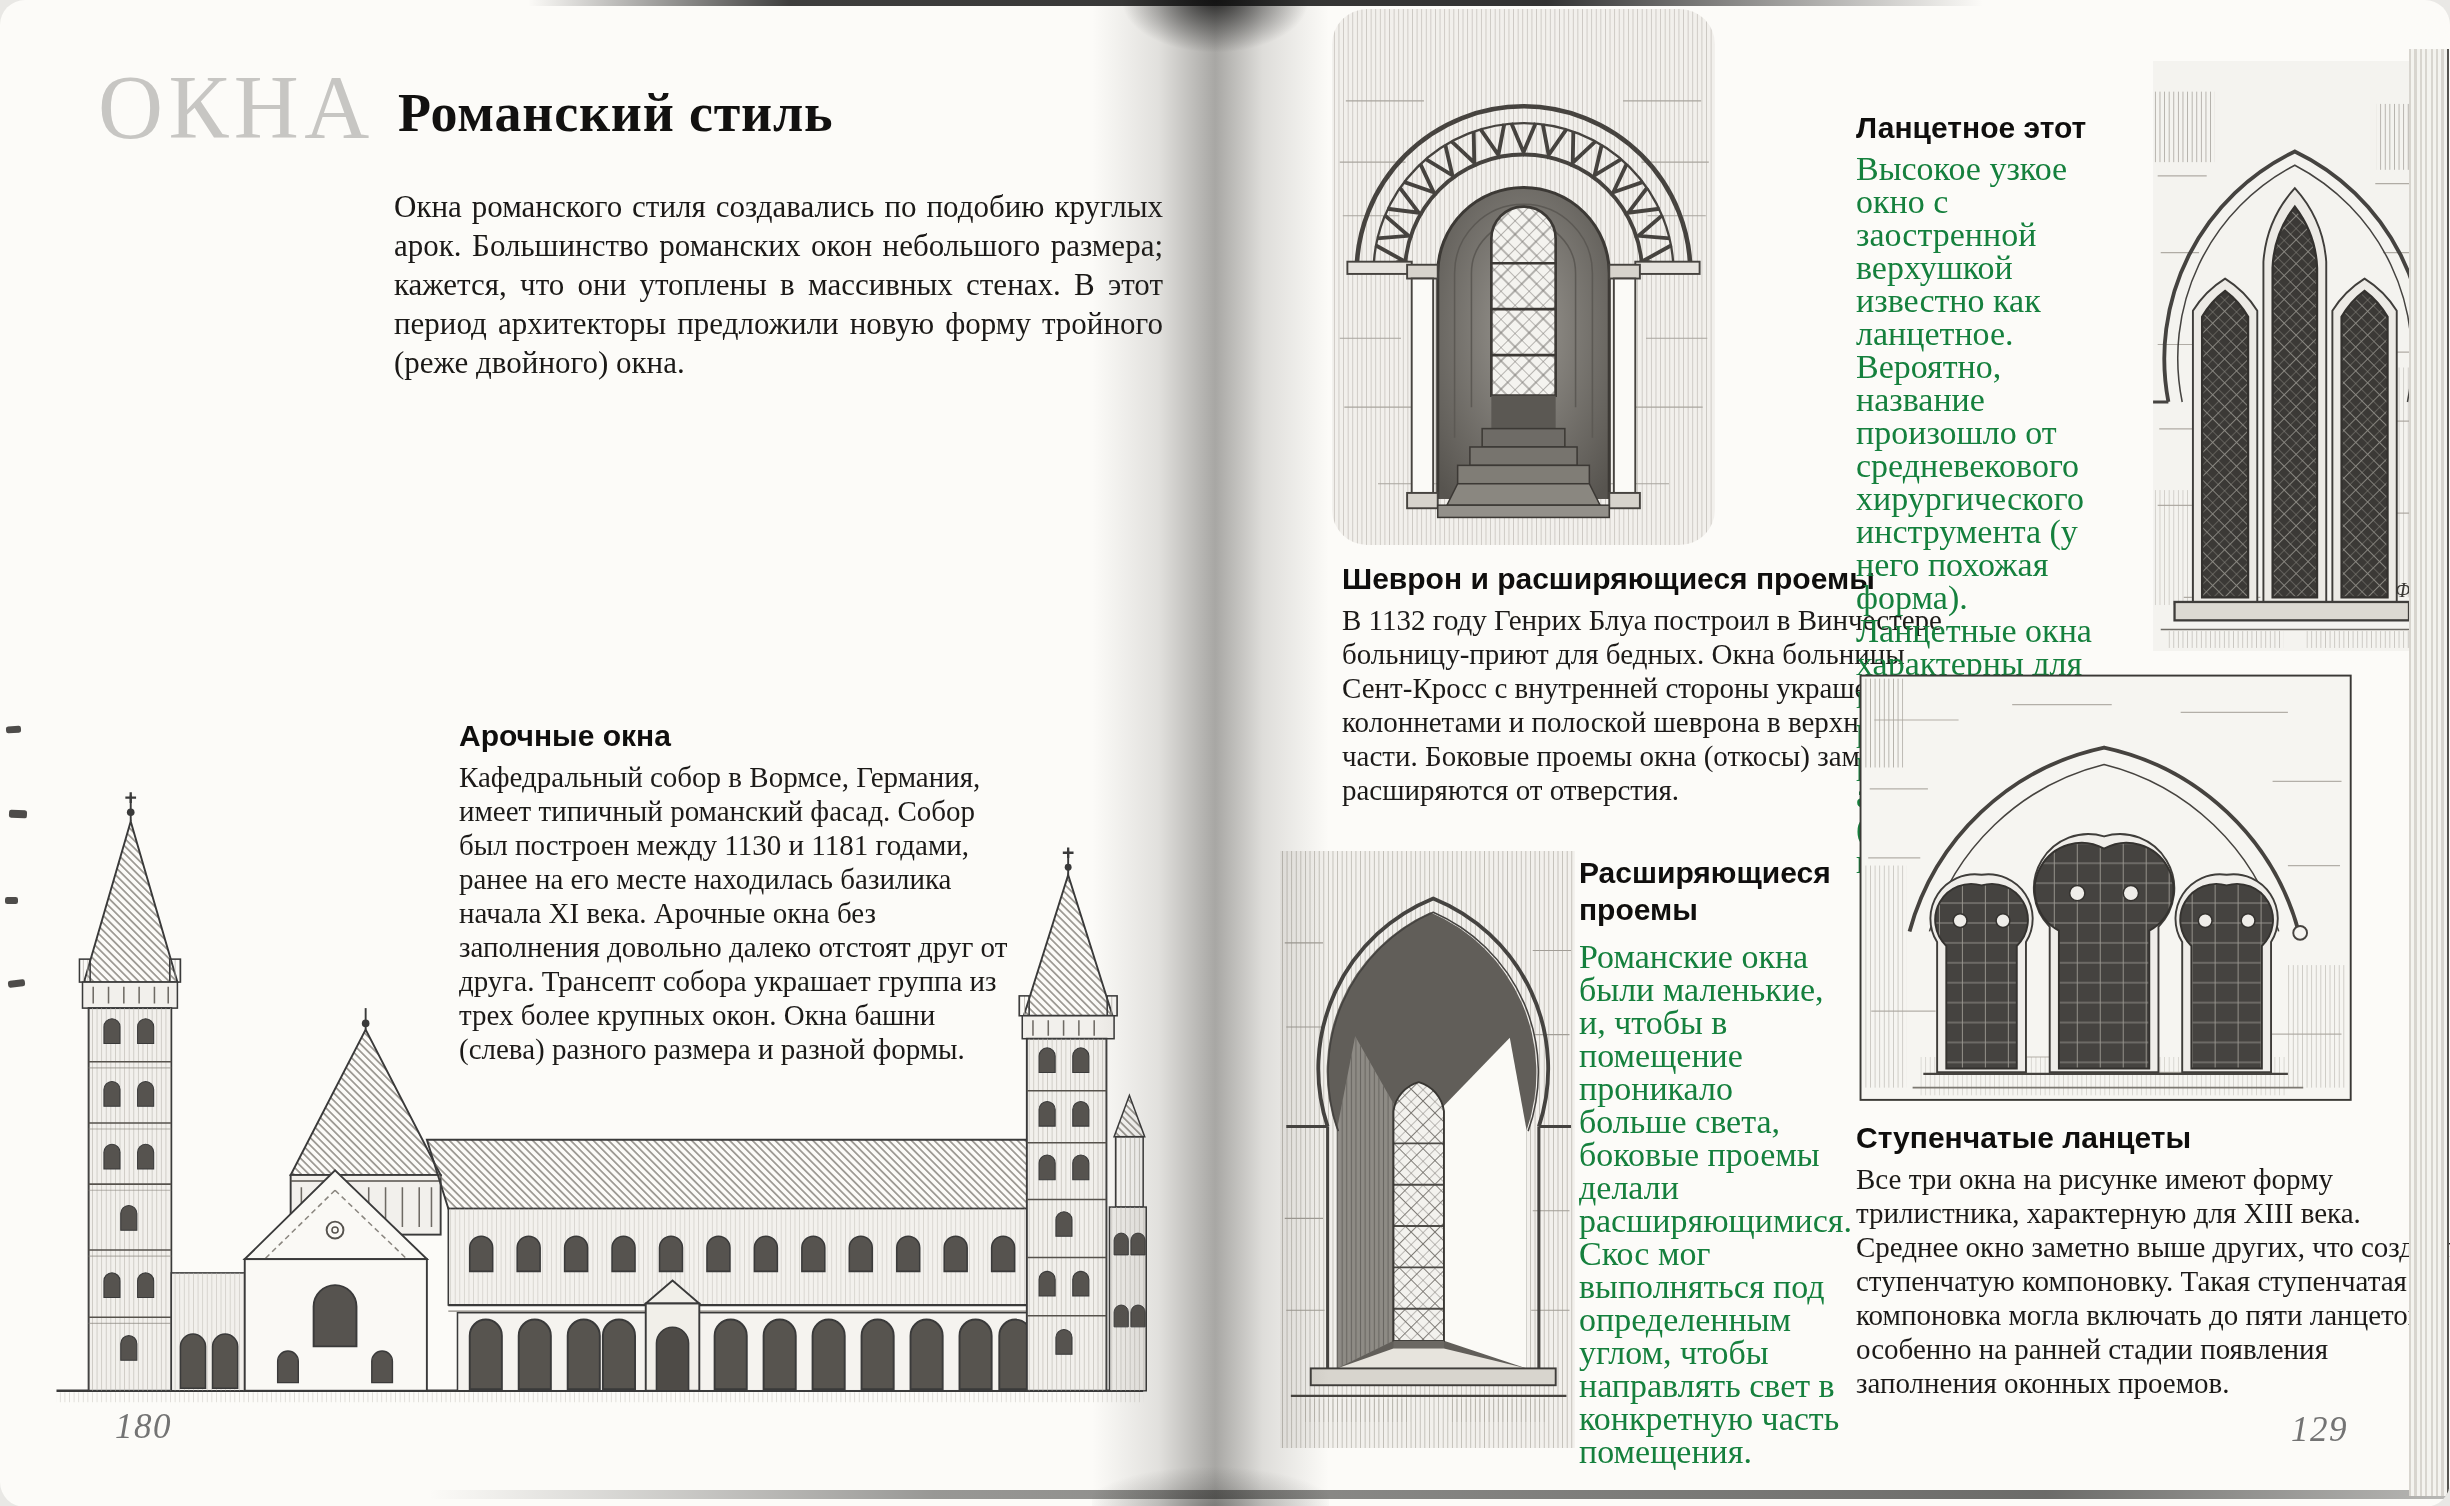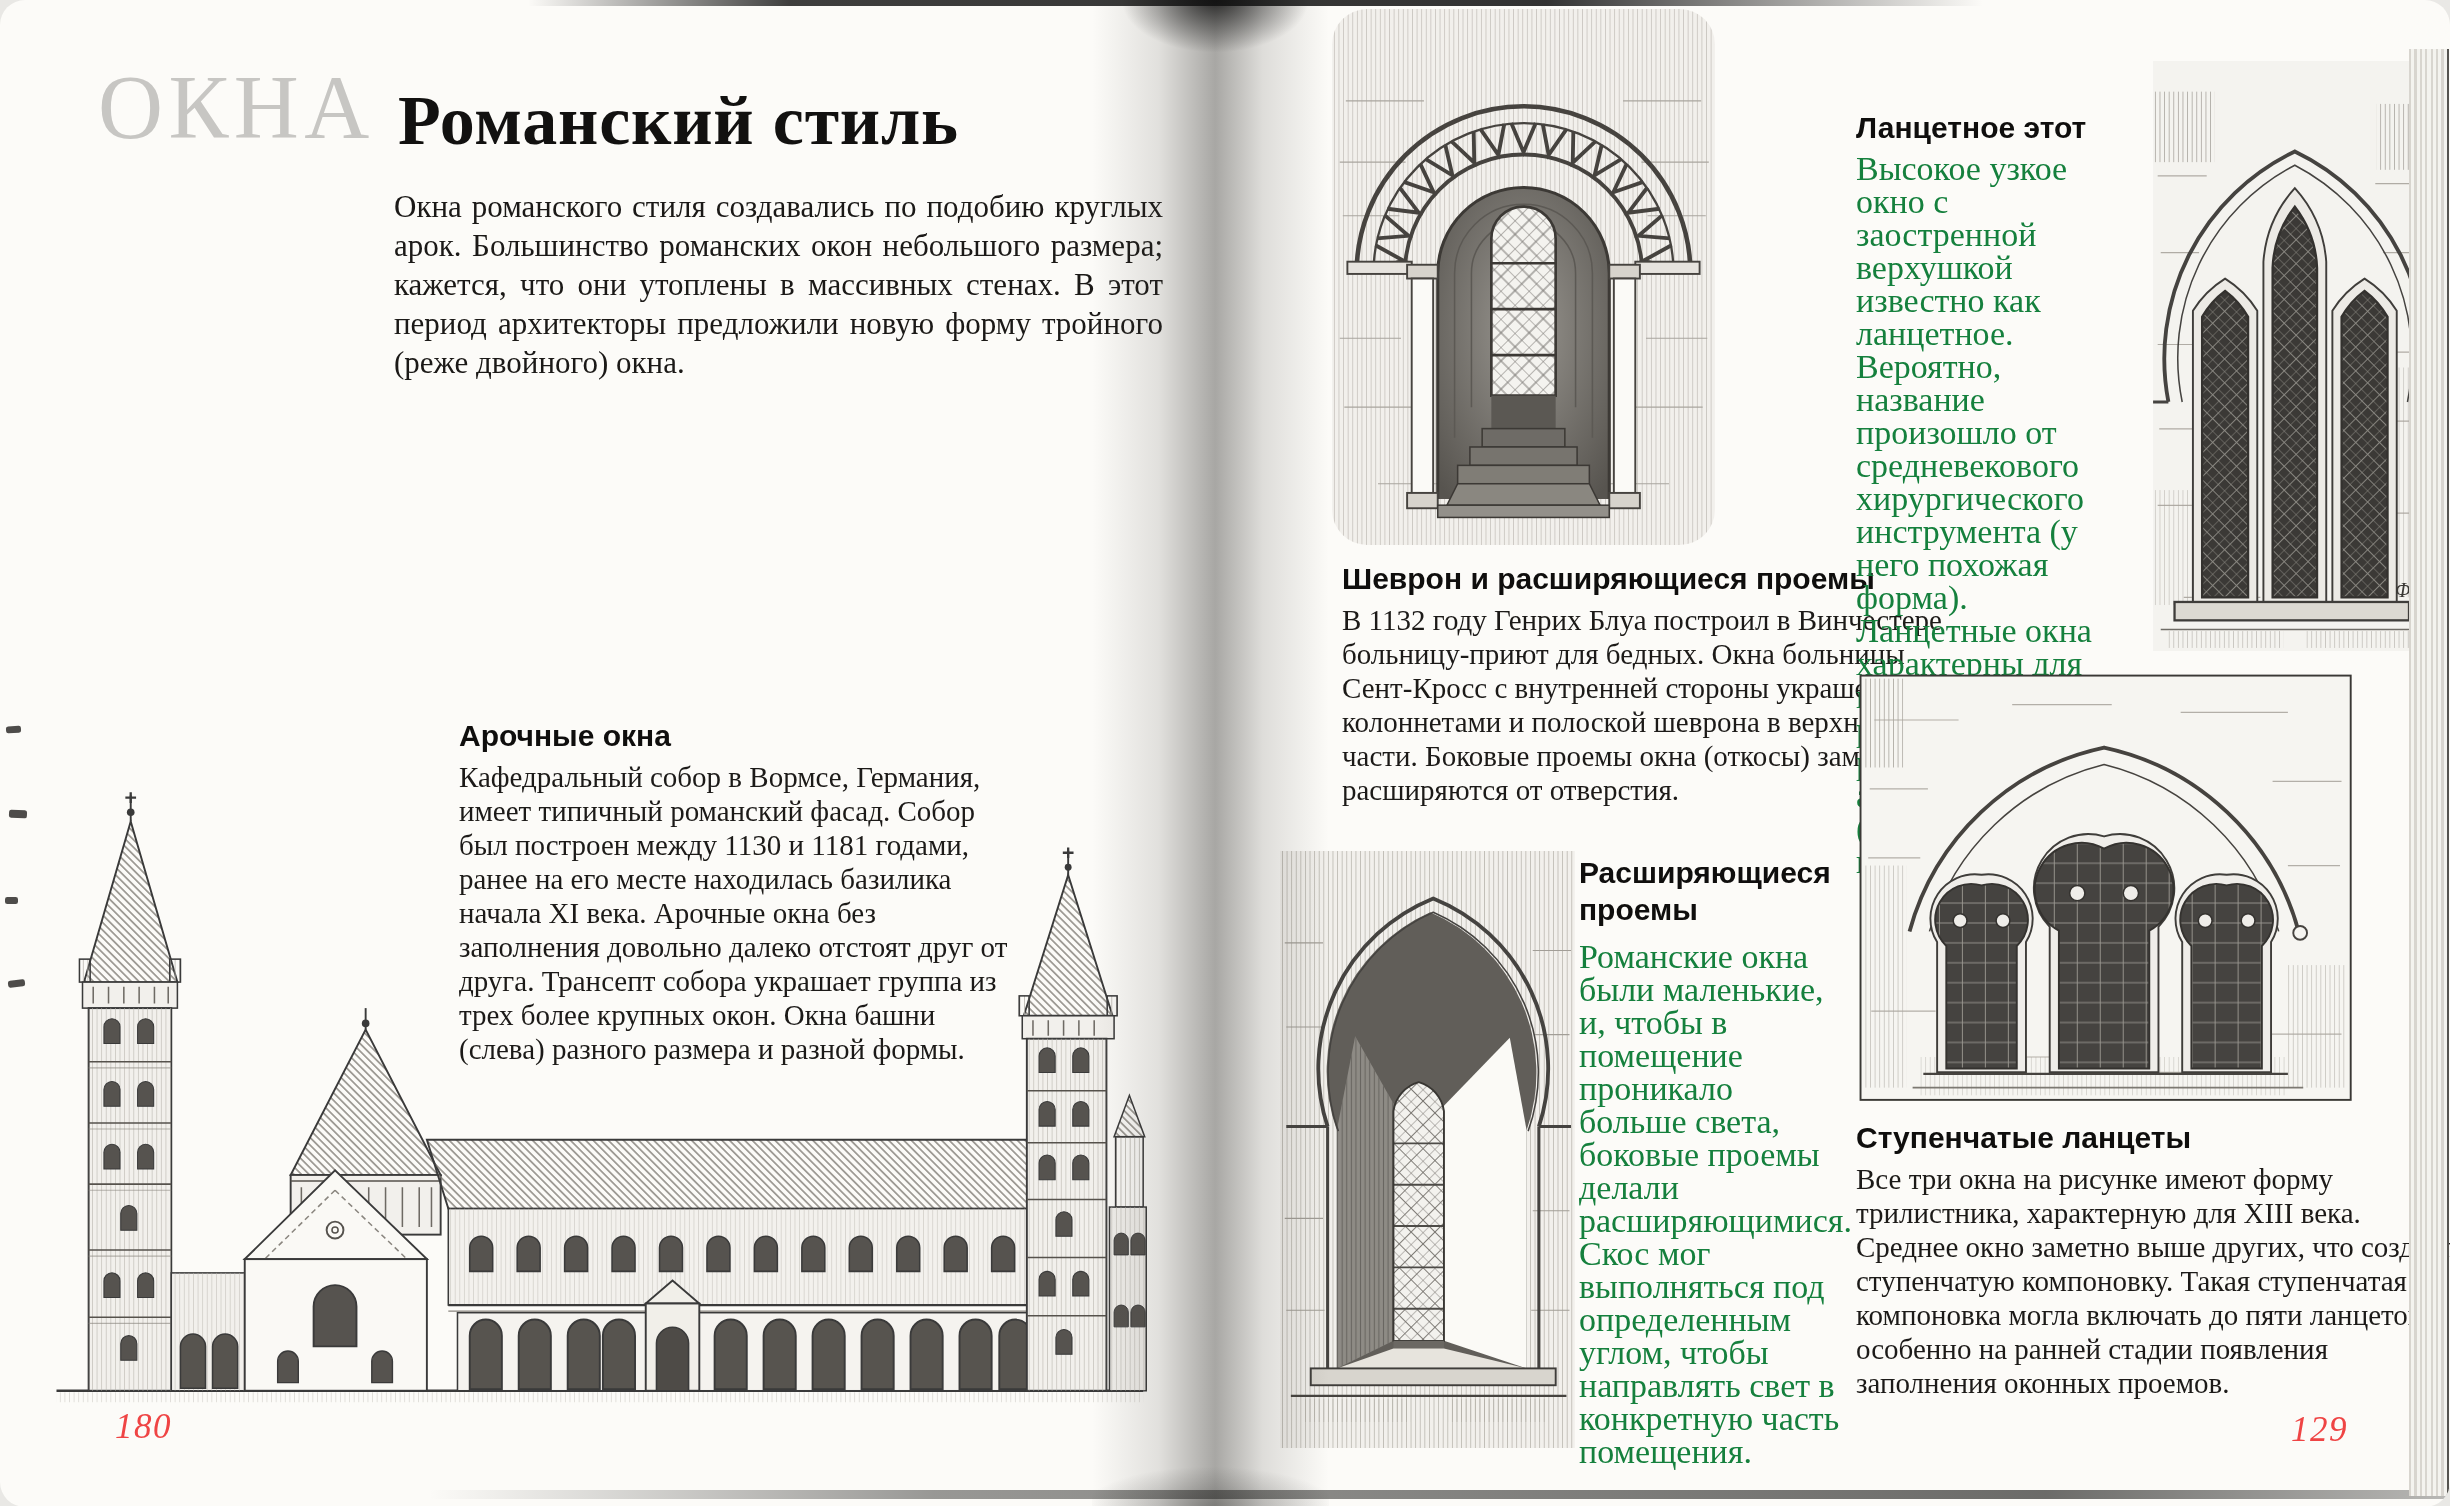--- a/index.html
+++ b/index.html
@@ -1,28 +1,28 @@
 <!DOCTYPE html>
 <html style="font-size:12.3px"><head>
 <meta charset="utf-8">
 <style>
   html,body{margin:0;padding:0;background:#e9e8e5;}
   #spread{position:relative;width:2450px;height:1507px;background:#fcfbf8;overflow:hidden;
           font-family:"Liberation Serif","DejaVu Serif",serif;border-radius:25px;}
   .abs{position:absolute;}
   .chapter-word{font-family:"Liberation Serif","DejaVu Serif",serif;font-size:90px;line-height:1;
                 color:#c7c6c3;letter-spacing:5.4px;font-weight:400;}
-  .page-title{font-family:"Liberation Serif","DejaVu Serif",serif;font-size:70px;line-height:1;
+  .page-title{font-family:"Liberation Serif","DejaVu Serif",serif;font-size:54px;line-height:1;
               font-weight:700;color:#121110;letter-spacing:0.8px;}
   .intro{font-size:31px;line-height:39px;color:#1b1917;text-align:justify;}
   .hsans{font-family:"Liberation Sans","DejaVu Sans",sans-serif;font-weight:700;font-size:30px;
          line-height:37px;color:#0f0e0d;}
   .cap{font-size:29px;line-height:34px;color:#1c1a18;}
   .capn{font-size:34px;line-height:33px;color:#15803d;}
-  .pageno{font-size:35px;font-style:italic;color:#ef4444;letter-spacing:1.5px;}
+  .pageno{font-size:35px;font-style:italic;color:#737373;letter-spacing:1.5px;}
   .mark{position:absolute;background:#22201e;border-radius:2.3px;opacity:.8;}
   svg{display:block;}
   
   #gutter{left:1092px;top:0;width:237px;height:1507px;pointer-events:none;
     background:
       radial-gradient(ellipse 130px 73px at 52% 0%, rgba(8,8,8,.78), rgba(8,8,8,0) 72%),
       radial-gradient(ellipse 168px 54px at 50% 100%, rgba(20,20,18,.30), rgba(20,20,18,0) 75%),
       linear-gradient(to right, rgba(0,0,0,0) 0%, rgba(64,62,58,.14) 28%, rgba(42,41,38,.40) 52%,
                       rgba(64,62,58,.16) 72%, rgba(0,0,0,0) 100%);}
   #top-edge{left:528px;top:0;width:1455px;height:6.1px;pointer-events:none;

